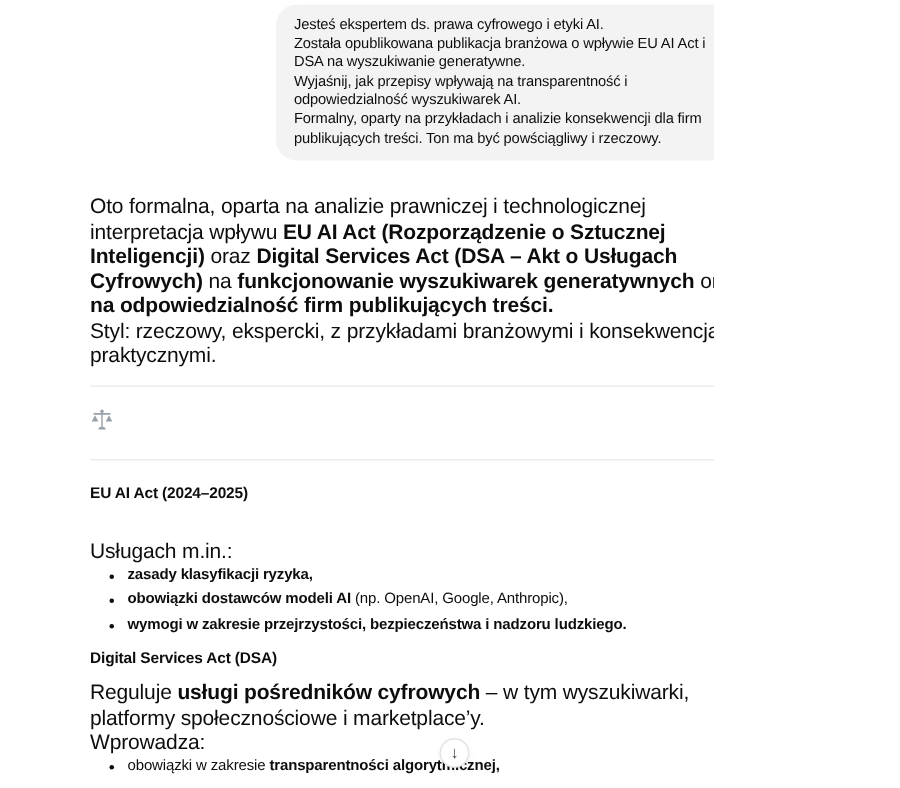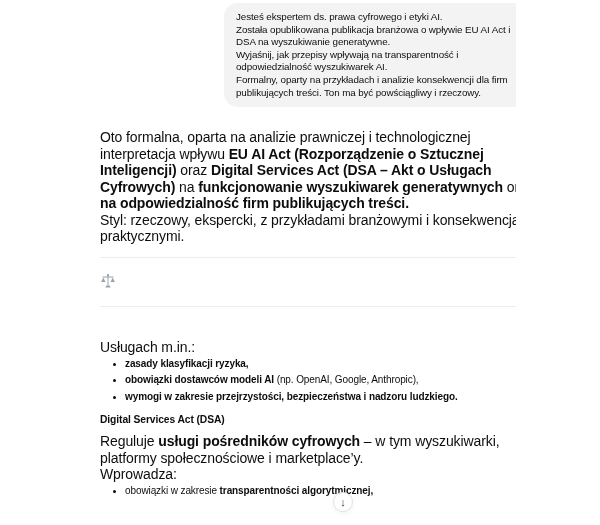--- a/index.html
+++ b/index.html
@@ -15,21 +15,20 @@
   }
   *{box-sizing:border-box;margin:0;padding:0;}
   html,body{background:#fff;}
   .page{
     position:relative;
     width:476px;height:525px;
     background:var(--bg);
     overflow:hidden;
     font-family:"Liberation Sans", sans-serif;
     color:var(--text);
-    margin-left:40px;
   }
   .chat{position:absolute;left:60px;top:0;width:440px;}
 
   
   .user-row{display:flex;justify-content:flex-end;margin:3px 0 22px;}
   .bubble{
     background:var(--bubble-bg);
     border-radius:14px;
     padding:8px 12px;
     max-width:316px;
@@ -125,20 +124,21 @@
               <path d="M19 7.2 L15.7 13.4 L22.3 13.4 Z"></path>
               <path d="M8 21.6 L16 21.6 L14.4 18.9 L9.6 18.9 Z"></path>
             </g>
           </svg>
         </span>
       </h1>
 
       <hr class="divider below-title">
 
 
+      <h3>EU AI Act (2024–2025)</h3>
 
       <p class="body para-block"><br><span>Usługach m.in.:</span></p>
 
       <ul>
         <li><strong>zasady klasyfikacji ryzyka,</strong></li>
         <li><strong>obowiązki dostawców modeli AI</strong><span> (np. OpenAI, Google, Anthropic),</span></li>
         <li><strong>wymogi w zakresie przejrzystości, bezpieczeństwa i nadzoru ludzkiego.</strong></li>
       </ul>
 
       <h3>Digital Services Act (DSA)</h3>

